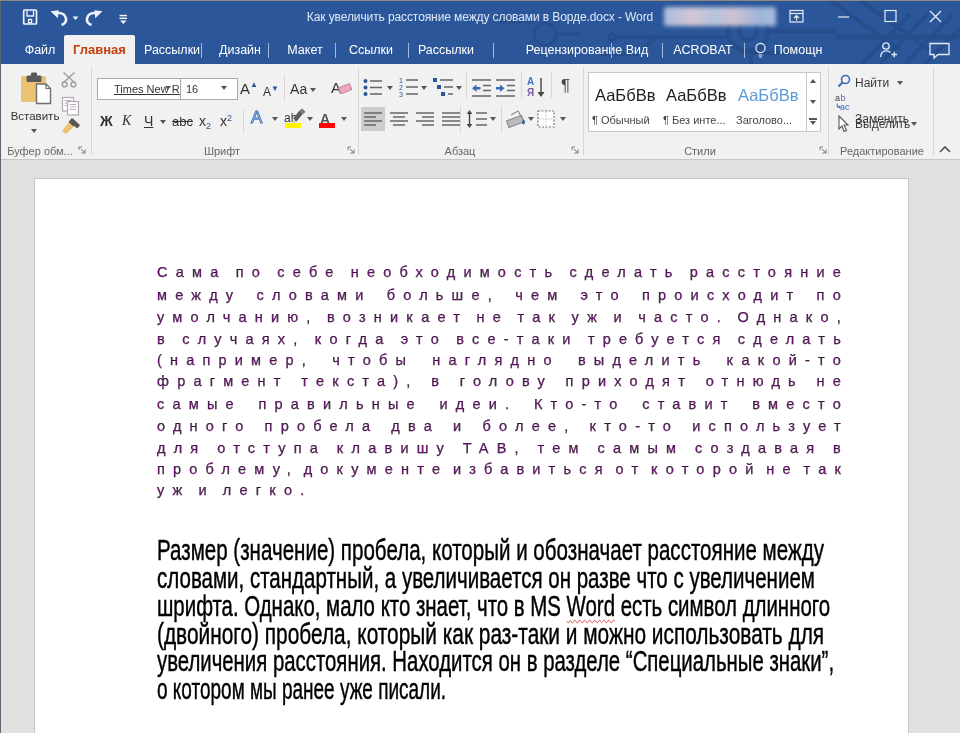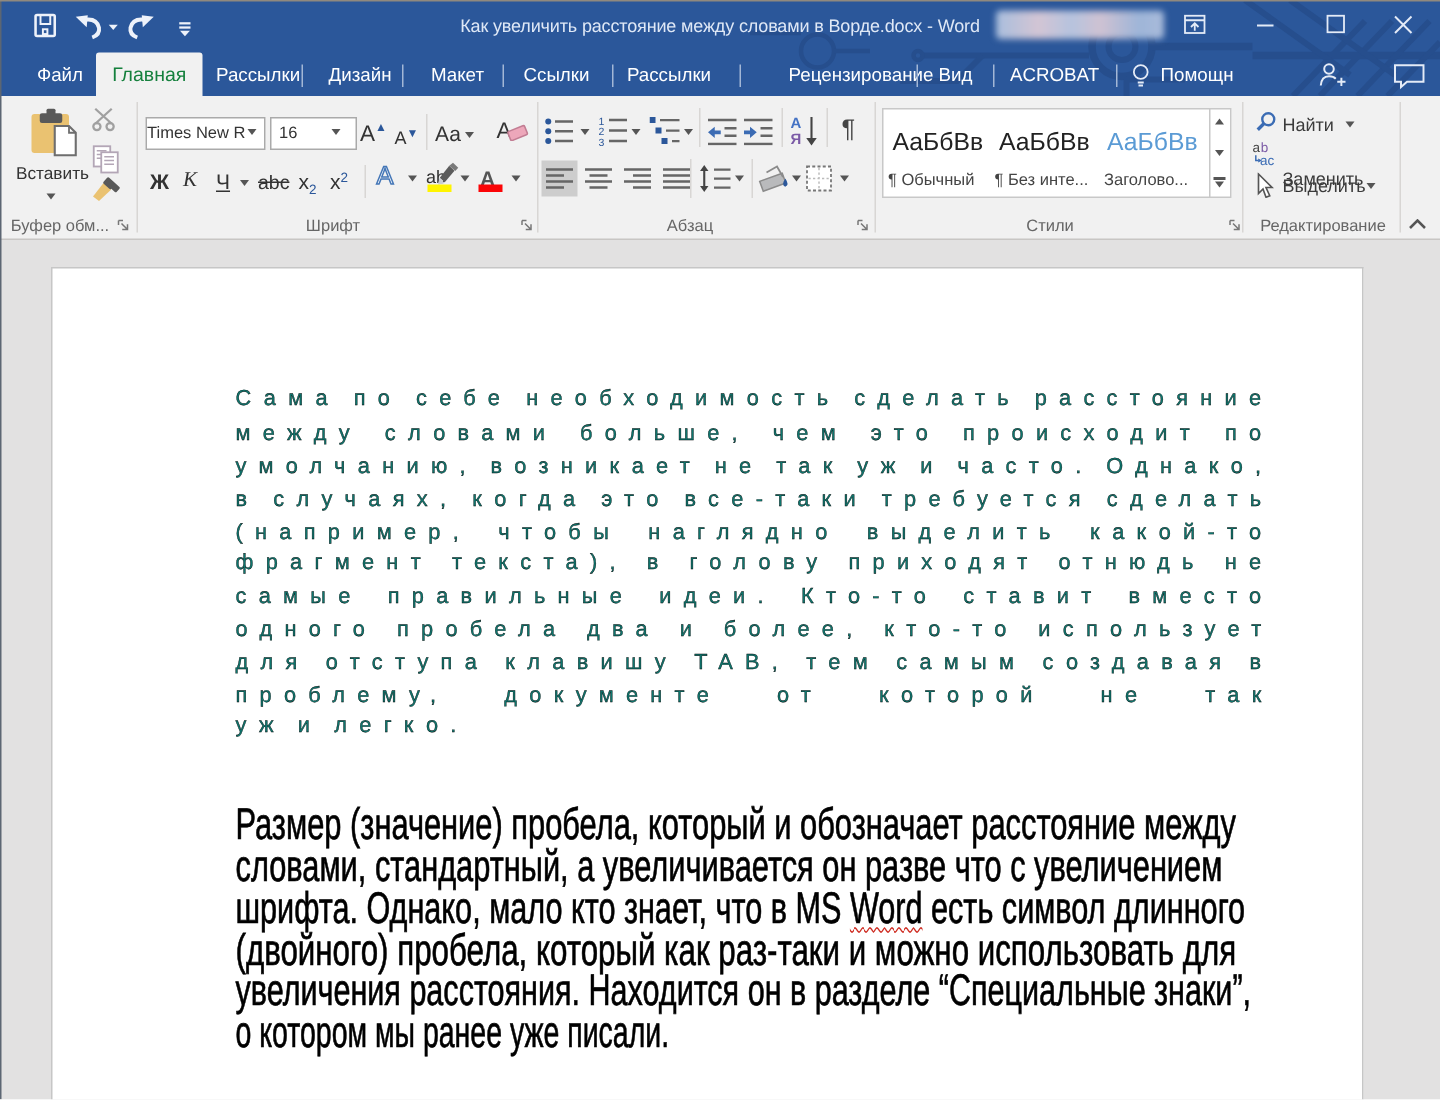--- a/index.html
+++ b/index.html
@@ -9,37 +9,37 @@
   #bluebar{position:absolute;left:0;top:0;width:960px;height:64px;background:#2b579a;}
   #title{position:absolute;top:10px;left:0;width:960px;text-align:center;
          color:#dfe8f6;font-size:12px;letter-spacing:-0.1px;}
   #blur{position:absolute;left:664px;top:7px;width:112px;height:19px;border-radius:3px;
         background:linear-gradient(90deg,#a9bedd,#d3c5d4 25%,#b6c3de 45%,#cfc2d2 62%,#9eb5d8 85%,#a9bbda);
         filter:blur(2px);}
   .tab{position:absolute;top:36px;height:28px;line-height:28px;color:#fff;font-size:12.5px;
        text-align:center;}
   .tabsep{position:absolute;top:43px;height:15px;width:1px;background:#a3b7d6;}
   #activetab{position:absolute;left:64px;top:35px;width:71px;height:29px;background:#f1f1f1;
-             border-radius:2px 2px 0 0;color:#15803d;font-size:13px;line-height:29px;text-align:center;}
+             border-radius:2px 2px 0 0;color:#c2410c;font-size:13px;line-height:29px;text-align:center;font-weight:bold;}
   
   #ribbon{position:absolute;left:0;top:64px;width:960px;height:95px;background:#f1f1f1;
           border-bottom:1px solid #c8c6c4;}
   .gsep{position:absolute;top:4px;height:87px;width:1px;background:#d8d6d4;}
   .glabel{position:absolute;top:144.5px;font-size:11px;color:#666;width:200px;text-align:center;}
   .launch{position:absolute;top:146px;width:10px;height:10px;}
   .combo{position:absolute;background:#fff;border:1px solid #aaa;font-size:11px;color:#333;}
   .btxt{position:absolute;font-size:11px;color:#3b3b3b;}
   .car{position:absolute;width:0;height:0;border-left:3.5px solid transparent;
        border-right:3.5px solid transparent;border-top:4px solid #555;}
   
   #page{position:absolute;left:34px;top:178px;width:873px;height:555px;background:#fff;
         border:1px solid #c6c6c6;border-bottom:none;}
   .p1line{position:absolute;left:157px;width:692px;height:21.8px;display:flex;
-          justify-content:space-between;font-size:14.5px;color:#0f766e;-webkit-text-stroke:0.25px #000;letter-spacing:8.2px;
-          white-space:nowrap;}
+          justify-content:space-between;font-size:14.5px;color:#701a75;-webkit-text-stroke:0.25px #000;letter-spacing:8.2px;
+          white-space:nowrap;align-items:flex-end;}
   .p2line{position:absolute;left:157px;font-size:29.5px;color:#000;-webkit-text-stroke:0.45px #000;white-space:nowrap;
           transform-origin:0 0;}
   #sqword{text-decoration:underline wavy #cf2e24 1.4px;text-underline-offset:3px;}
   #ledge{position:absolute;left:0;top:0;width:1px;height:733px;background:#5c6673;}
   #tedge{position:absolute;left:0;top:0;width:960px;height:1px;background:#90897e;}
 </style></head>
 <body>
 <div id="app">
   <div id="bluebar"></div>
   <svg class="abs" style="left:0;top:0;" width="960" height="64" viewBox="0 0 960 64">
@@ -148,21 +148,21 @@
       <rect x="9.5" y="49.5" width="7" height="5.5" rx="1" fill="#595959" transform="rotate(42 13 52)"></rect>
       <rect x="14.5" y="53" width="5" height="4.5" rx="0.8" fill="#595959" transform="rotate(42 17 55)"></rect>
     </g>
   </svg>
   <div class="glabel" style="left:-60px;width:200px;">Буфер обм...</div>
   <svg class="abs launch" style="left:78px;" width="9" height="9">
       <path d="M1 1 H4 M1 1 V4 M3 3 L7 7 M7 3.5 V7 H3.5" stroke="#777" stroke-width="1" fill="none"></path>
     </svg>
   <div class="gsep" style="left:91px;top:68px;"></div>
 
-  <div class="combo" style="left:97px;top:78px;width:78px;height:20px;line-height:20px;padding-left:0;">Times New R</div>
+  <div class="combo" style="left:97px;top:78px;width:78px;height:20px;line-height:20px;padding-left:16px;text-decoration:underline;">Times New R</div>
   <div class="car" style="left:165px;top:86px;"></div>
   <div class="combo" style="left:180px;top:78px;width:51px;height:20px;line-height:20px;padding-left:5px;">16</div>
   <div class="car" style="left:221px;top:86px;"></div>
   <div class="btxt" style="left:240px;top:80px;font-size:15px;color:#333;">А<span style="color:#2b579a;font-size:8px;vertical-align:7px;">▲</span></div>
   <div class="btxt" style="left:263px;top:84px;font-size:12px;color:#333;">А<span style="color:#2b579a;font-size:8px;vertical-align:5px;">▼</span></div>
   <div class="btxt" style="left:290px;top:81px;font-size:14px;color:#333;">Аа</div>
   <div class="abs" style="left:284px;top:76px;width:1px;height:24px;background:#d8d6d4;"></div>
   <div class="car" style="left:310px;top:88px;"></div>
   <div class="btxt" style="left:331px;top:79px;font-size:15px;color:#333;">А</div>
   <svg class="abs" style="left:338px;top:82px;" width="16" height="12">
@@ -425,20 +425,21 @@
         <span>клавишу</span>
         <span>TAB,</span>
         <span>тем</span>
         <span>самым</span>
         <span>создавая</span>
         <span>в</span>
       </div>
     <div class="p1line" style="top:455.7px;">
         <span>проблему,</span>
         <span>документе</span>
+        <span>избавиться</span>
         <span>от</span>
         <span>которой</span>
         <span>не</span>
         <span>так</span>
       </div>
     <div class="p1line" style="top:476.0px;justify-content:flex-start;gap:8px;">
         <span>уж</span>
         <span>и</span>
         <span>легко.</span>
       </div>

